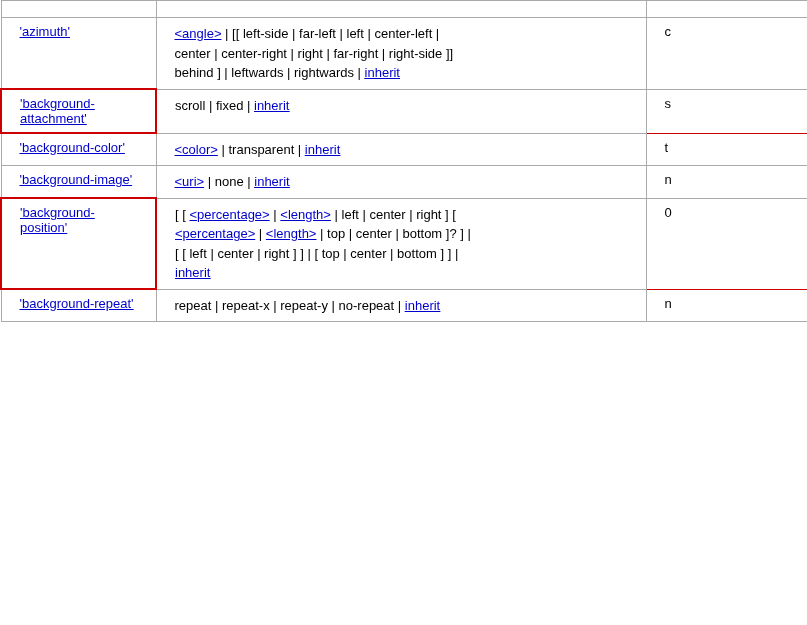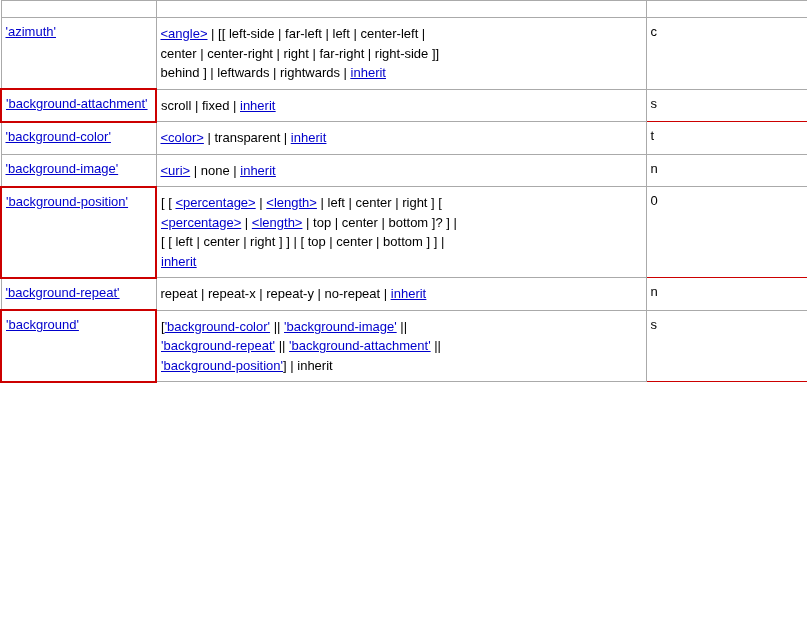--- a/index.html
+++ b/index.html
@@ -29,21 +29,21 @@
     th {
       background: #fff;
       font-weight: bold;
       text-align: center;
       padding: 8px 6px;
       border: 2px solid #999;
       font-size: 14px;
     }
 
     td {
-      padding: 6px 4px;
+      padding: 6px 18px;
       border: 1px solid #999;
       vertical-align: top;
     }
 
     .col-name {
       width: 155px;
     }
 
     .col-values {
       width: 490px;
@@ -107,20 +107,15 @@
         <tr>
           <td class="col-name" style="border: 2.5px solid rgb(204, 0, 0);"><a>'background-position'</a></td>
           <td class="col-values"><span class="values-text">[ [ <a>&lt;percentage&gt;</a> | <a>&lt;length&gt;</a> | left | center | right ] [<br><a>&lt;percentage&gt;</a> | <a>&lt;length&gt;</a> | top | center | bottom ]? ] |<br>[ [ left | center | right ] ] | [ top | center | bottom ] ] |<br><a><u>inherit</u></a></span></td>
           <td class="col-extra" style="border-right: 2.5px solid rgb(204, 0, 0); border-top: 1px solid rgb(204, 0, 0); border-bottom: 1px solid rgb(204, 0, 0);">0</td>
         </tr>
         <tr>
           <td class="col-name"><a>'background-repeat'</a></td>
           <td class="col-values"><span class="values-text">repeat | repeat-x | repeat-y | no-repeat | <a><u>inherit</u></a></span></td>
           <td class="col-extra">n</td>
         </tr>
-        <tr>
-          <td class="col-name" style="border: 2.5px solid rgb(204, 0, 0);"><a>'background'</a></td>
-          <td class="col-values"><span class="values-text">[<a>'background-color'</a> || <a>'background-image'</a> ||<br><a>'background-repeat'</a> || <a>'background-attachment'</a> ||<br><a>'background-position'</a>] | inherit</span></td>
-          <td class="col-extra" style="border-right: 2.5px solid rgb(204, 0, 0); border-top: 1px solid rgb(204, 0, 0); border-bottom: 1px solid rgb(204, 0, 0);">s</td>
-        </tr>
       </tbody>
   </table>
 </div>
 
 </body></html>

